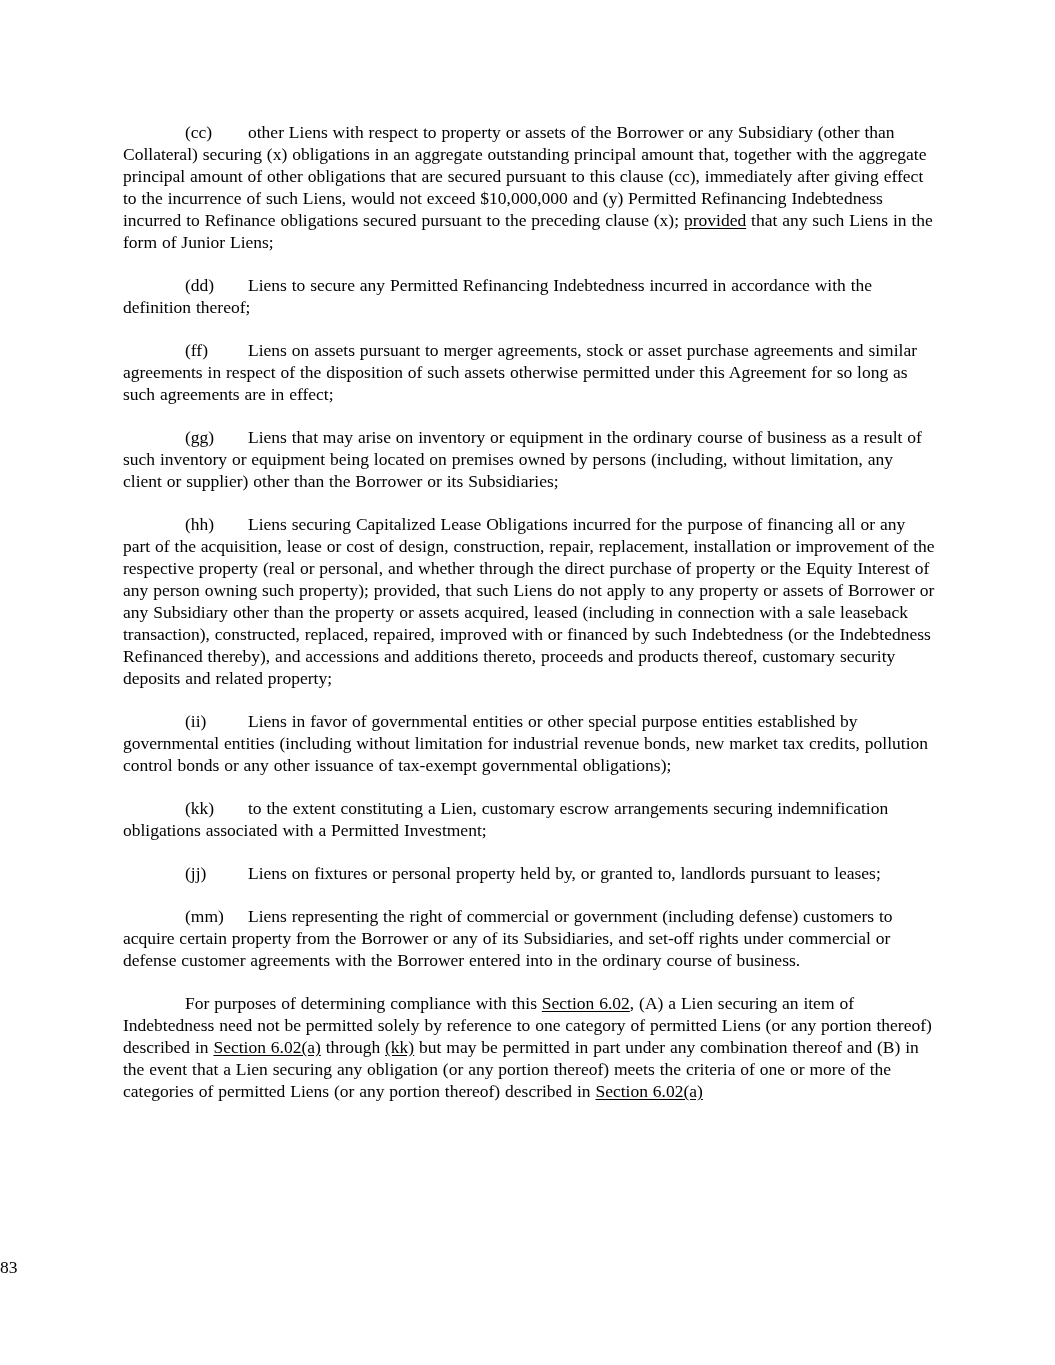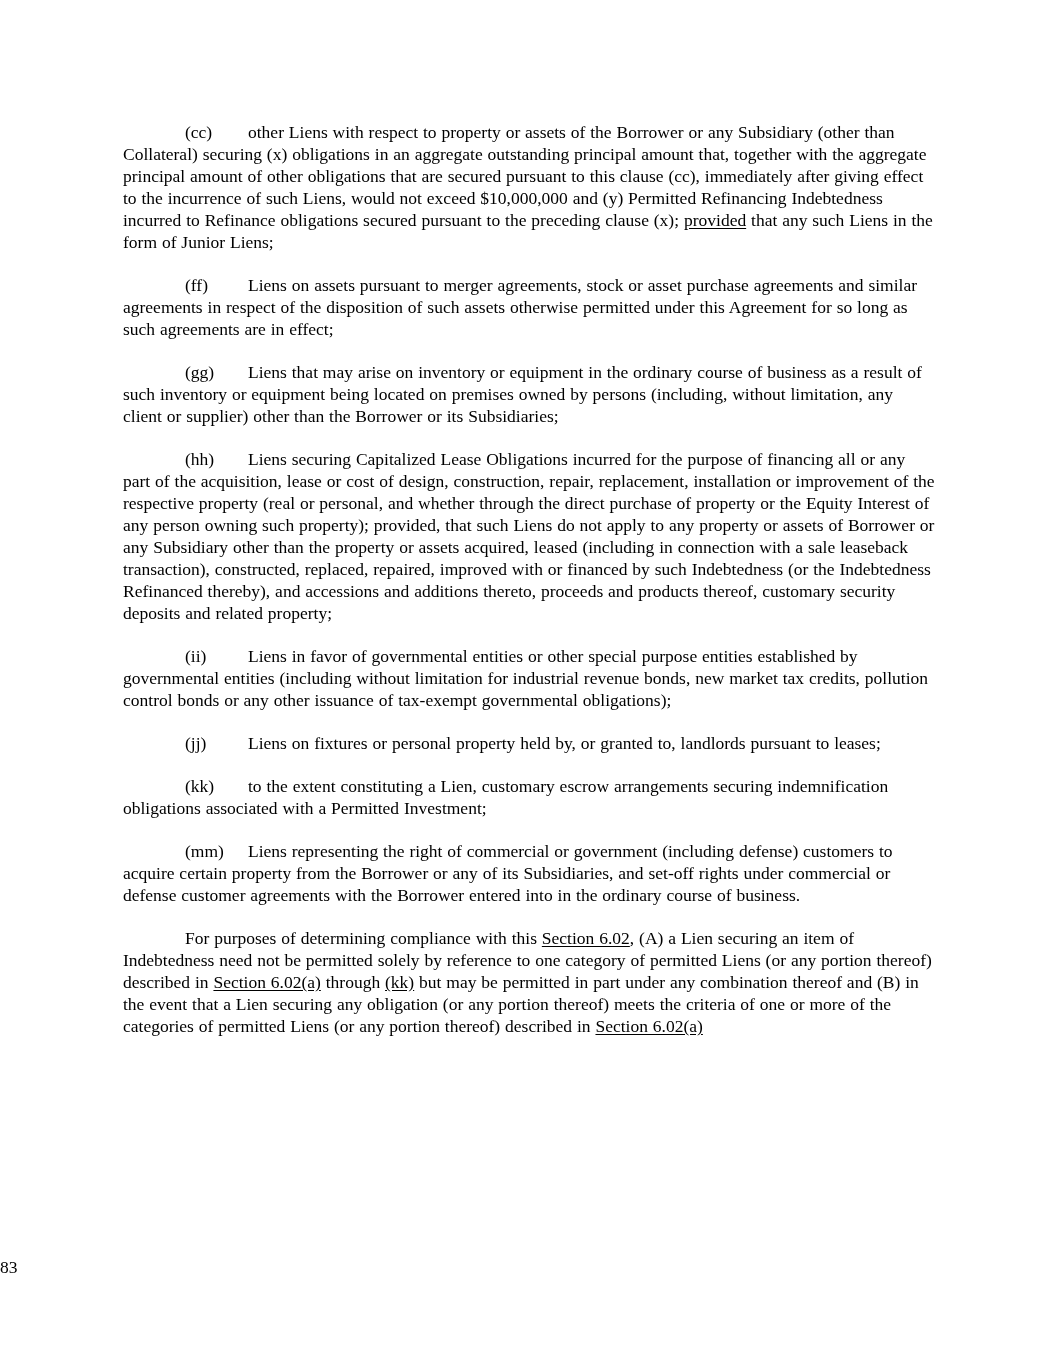--- a/index.html
+++ b/index.html
@@ -50,33 +50,34 @@
   }
 </style>
 </head>
 <body>
 
 <div class="page">
   <div class="content">
 
     <p class="para"><span class="plabel">(cc)</span><span>other Liens with respect to property or assets of the Borrower or any Subsidiary (other than Collateral) securing (x) obligations in an aggregate outstanding principal amount that, together with the aggregate principal amount of other obligations that are secured pursuant to this clause (cc), immediately after giving effect to the incurrence of such Liens, would not exceed $10,000,000 and (y) Permitted Refinancing Indebtedness incurred to Refinance obligations secured pursuant to the preceding clause (x); </span><span class="u">provided</span><span> that any such Liens in the form of Junior Liens;</span></p>
 
+    <p class="para"><span class="plabel">(dd)</span><span>Liens to secure any Permitted Refinancing Indebtedness incurred in accordance with the definition thereof;</span></p>
 
 
     <p class="para"><span class="plabel">(ff)</span><span>Liens on assets pursuant to merger agreements, stock or asset purchase agreements and similar agreements in respect of the disposition of such assets otherwise permitted under this Agreement for so long as such agreements are in effect;</span></p>
 
     <p class="para"><span class="plabel">(gg)</span><span>Liens that may arise on inventory or equipment in the ordinary course of business as a result of such inventory or equipment being located on premises owned by persons (including, without limitation, any client or supplier) other than the Borrower or its Subsidiaries;</span></p>
 
     <p class="para"><span class="plabel">(hh)</span><span>Liens securing Capitalized Lease Obligations incurred for the purpose of financing all or any part of the acquisition, lease or cost of design, construction, repair, replacement, installation or improvement of the respective property (real or personal, and whether through the direct purchase of property or the Equity Interest of any person owning such property); provided, that such Liens do not apply to any property or assets of Borrower or any Subsidiary other than the property or assets acquired, leased (including in connection with a sale leaseback transaction), constructed, replaced, repaired, improved with or financed by such Indebtedness (or the Indebtedness Refinanced thereby), and accessions and additions thereto, proceeds and products thereof, customary security deposits and related property;</span></p>
 
     <p class="para"><span class="plabel">(ii)</span><span>Liens in favor of governmental entities or other special purpose entities established by governmental entities (including without limitation for industrial revenue bonds, new market tax credits, pollution control bonds or any other issuance of tax-exempt governmental obligations);</span></p>
 
+    <p class="para"><span class="plabel">(kk)</span><span>to the extent constituting a Lien, customary escrow arrangements securing indemnification obligations associated with a Permitted Investment;</span></p>
+
     <p class="para"><span class="plabel">(jj)</span><span>Liens on fixtures or personal property held by, or granted to, landlords pursuant to leases;</span></p>
-
-    <p class="para"><span class="plabel">(kk)</span><span>to the extent constituting a Lien, customary escrow arrangements securing indemnification obligations associated with a Permitted Investment;</span></p>
 
 
     <p class="para"><span class="plabel">(mm)</span><span>Liens representing the right of commercial or government (including defense) customers to acquire certain property from the Borrower or any of its Subsidiaries, and set-off rights under commercial or defense customer agreements with the Borrower entered into in the ordinary course of business.</span></p>
 
     <p class="para"><span>For purposes of determining compliance with this </span><span class="u">Section 6.02</span><span>, (A) a Lien securing an item of Indebtedness need not be permitted solely by reference to one category of permitted Liens (or any portion thereof) described in </span><span class="u">Section 6.02(a)</span><span> through </span><span class="u">(kk)</span><span> but may be permitted in part under any combination thereof and (B) in the event that a Lien securing any obligation (or any portion thereof) meets the criteria of one or more of the categories of permitted Liens (or any portion thereof) described in </span><span class="u">Section 6.02(a)</span></p>
 
   </div>
 
   <div class="page-number">83</div>
 </div>

